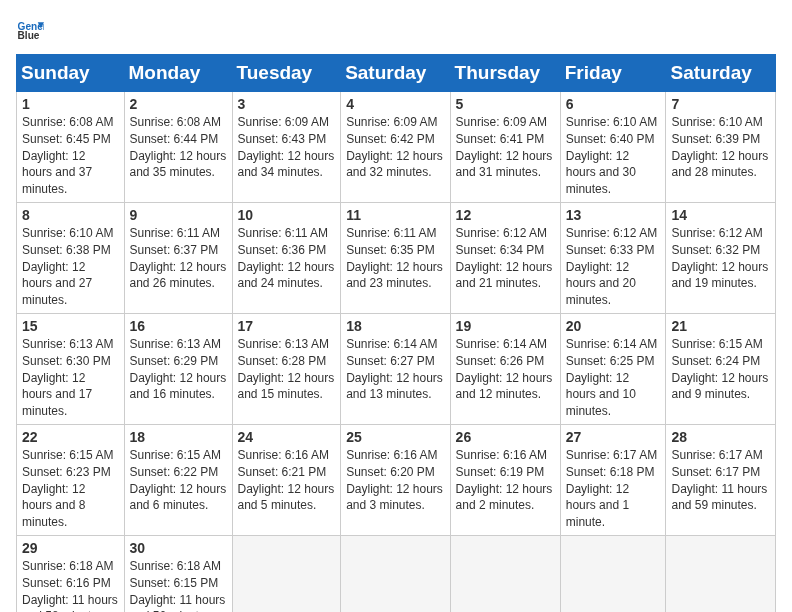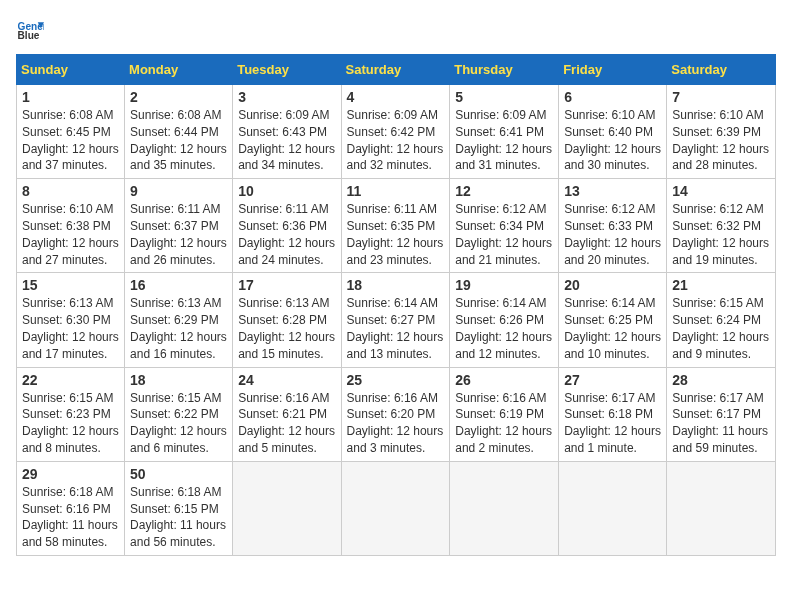--- a/index.html
+++ b/index.html
@@ -37,23 +37,23 @@
       font-size: 15px;
       color: #555;
     }
     table {
       width: 100%;
       border-collapse: collapse;
       font-size: 11px;
     }
     th {
       background: #1a6bbd;
-      color: #fde047;
+      color: #ffffff;
       padding: 7px 4px;
-      font-size: 13px;
+      font-size: 19px;
       font-weight: bold;
       text-align: left;
       border: 1px solid #1a6bbd;
     }
     td {
       border: 1px solid #ccc;
       padding: 4px 5px;
       vertical-align: top;
       width: 113px;
       height: 80px;
@@ -229,21 +229,21 @@
         <span class="day-num">28</span>
         <span class="day-detail">Sunrise: 6:17 AM<br>Sunset: 6:17 PM<br>Daylight: 11 hours and 59 minutes.</span>
       </td>
       </tr>
       <tr>
         <td>
         <span class="day-num">29</span>
         <span class="day-detail">Sunrise: 6:18 AM<br>Sunset: 6:16 PM<br>Daylight: 11 hours and 58 minutes.</span>
       </td>
         <td>
-        <span class="day-num">50</span>
+        <span class="day-num">30</span>
         <span class="day-detail">Sunrise: 6:18 AM<br>Sunset: 6:15 PM<br>Daylight: 11 hours and 56 minutes.</span>
       </td>
         <td class="empty"></td>
         <td class="empty"></td>
         <td class="empty"></td>
         <td class="empty"></td>
         <td class="empty"></td>
       </tr>
     </tbody>
 </table>

